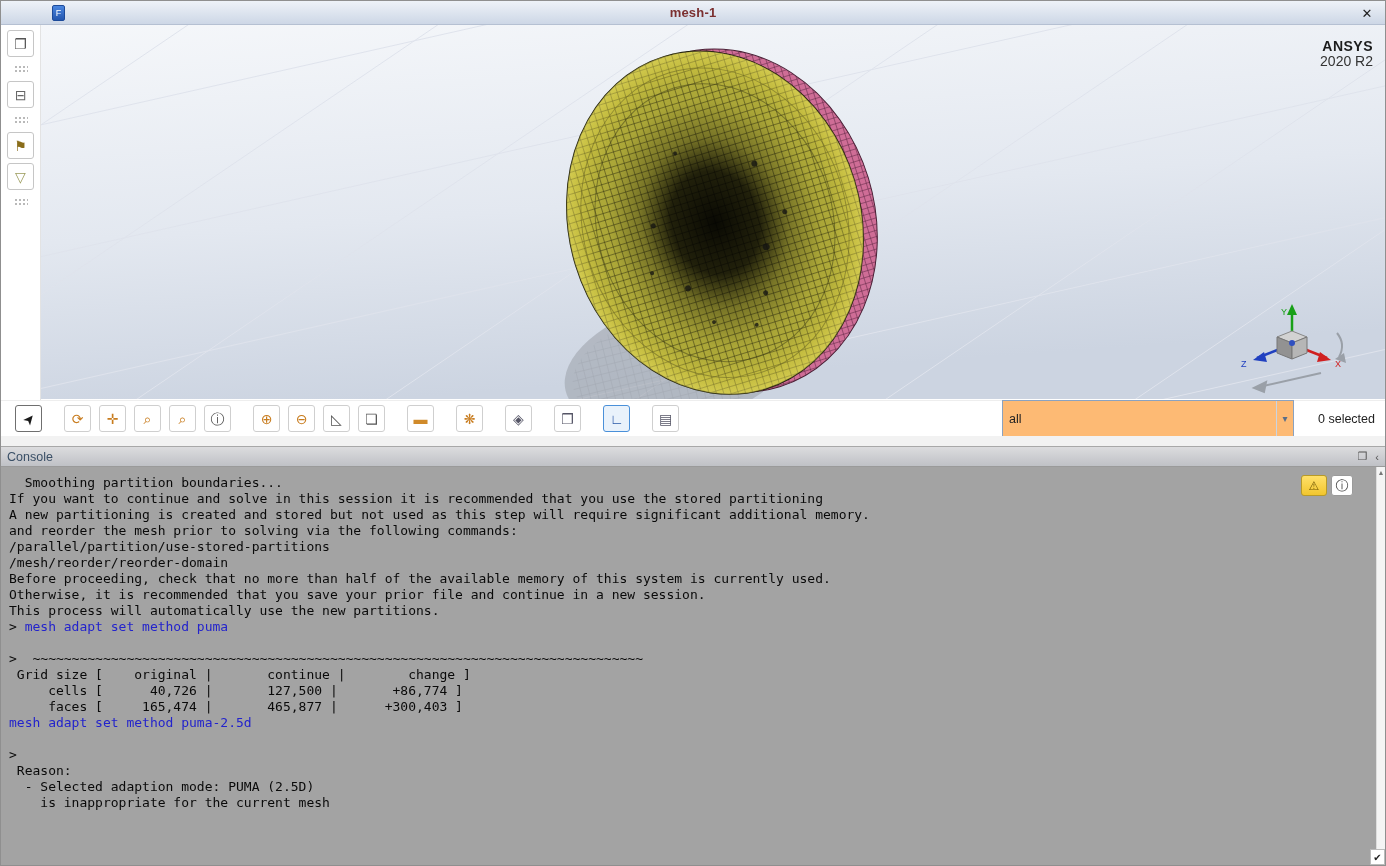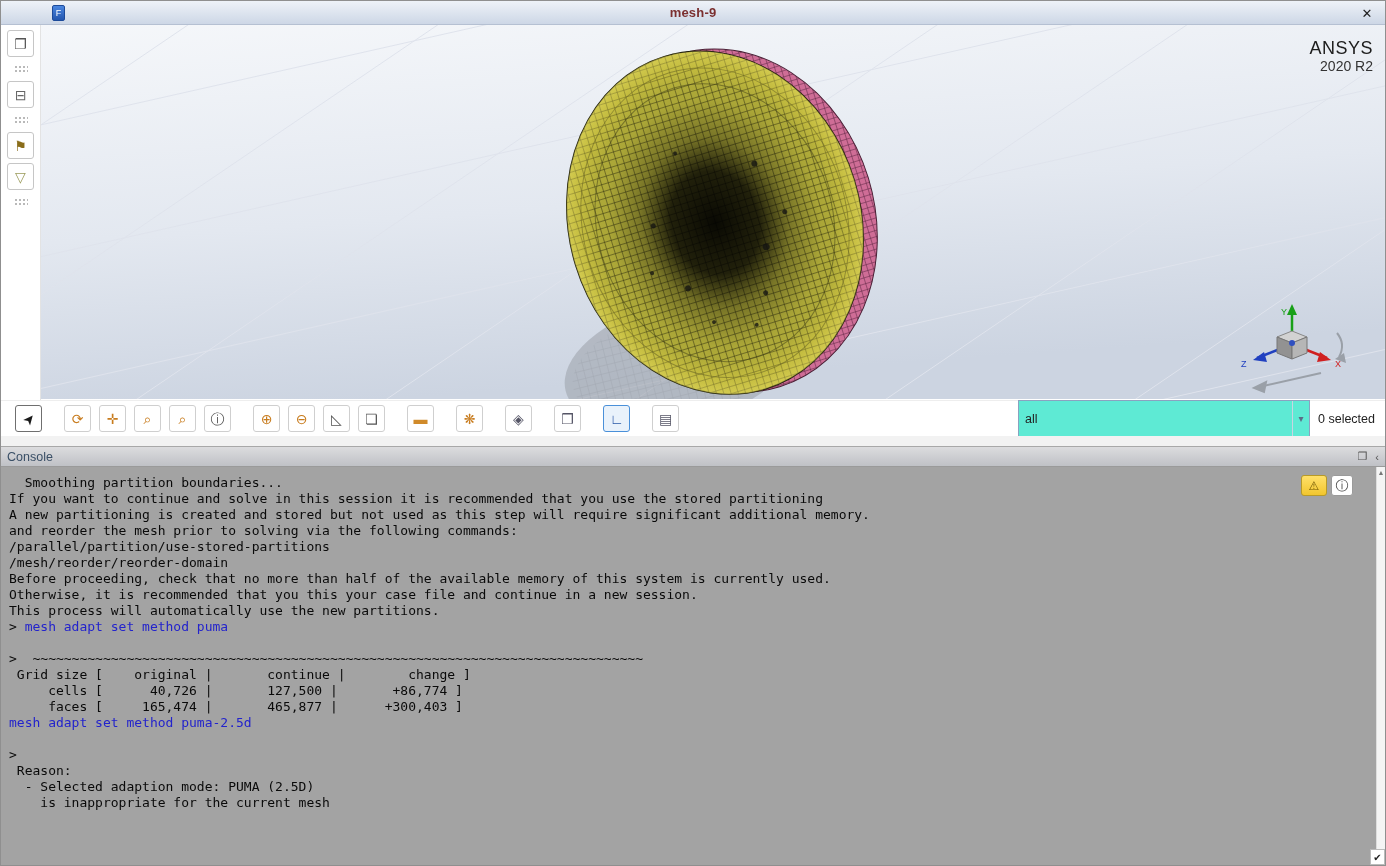--- a/index.html
+++ b/index.html
@@ -18,32 +18,32 @@
   .left-toolbar{width:40px;background:#fff;border-right:1px solid #e3e3e3;display:flex;flex-direction:column;align-items:center;padding-top:3px}
   .lt-btn{width:27px;height:27px;border:1px solid #c6c6c6;border-radius:3px;background:#fff;display:flex;align-items:center;justify-content:center;margin:2px 0;cursor:default}
   .lt-btn .glyph{font-size:14px;line-height:1}
   .dots{width:14px;height:8px;margin:6px 0;background:radial-gradient(circle,#b9b9b9 1px,transparent 1.2px);background-size:4px 4px}
 
   
   .viewport{flex:1;position:relative;overflow:hidden}
   .scene{position:absolute;inset:0;display:block}
   #gridlines line{stroke:#dfe3ec;stroke-width:1}
   .brand{position:absolute;top:14px;right:12px;text-align:right;line-height:1.1;user-select:none}
-  .brand-name{font-size:18px;font-weight:normal;color:#1c1c1c;letter-spacing:.5px}
+  .brand-name{font-size:14px;font-weight:bold;color:#1c1c1c;letter-spacing:.5px}
   .brand-ver{font-size:14px;color:#333}
   .triad{position:absolute;right:30px;bottom:2px;width:130px;height:95px}
 
   
   .toolbar{height:36px;flex:0 0 auto;background:#fff;display:flex;align-items:center;padding-left:14px;border-top:1px solid #eee}
   .tb-btn{width:27px;height:27px;border:1px solid #cfcfcf;border-radius:3px;background:#fff;display:flex;align-items:center;justify-content:center;margin-right:8px;cursor:default;flex:0 0 auto}
   .tb-btn .glyph{font-size:14px;line-height:1;display:inline-block}
   .tb-btn.gap{margin-left:14px}
   .tb-btn.framed{border-color:#6f6f6f}
   .tb-btn.active{border-color:#4a90d9;background:#e9f2fb}
-  .dropdown{margin-left:auto;width:292px;height:37px;border:1px solid #8aa2c0;background:#5eead4;display:flex;align-items:center;margin-right:8px}
+  .dropdown{margin-left:auto;width:292px;height:37px;border:1px solid #8aa2c0;background:#fdba74;display:flex;align-items:center;margin-right:24px}
   .dd-value{flex:1;font-size:12.5px;color:#222;padding-left:6px}
   .dd-caret{width:17px;height:100%;border-left:1px solid #c9d4e2;display:flex;align-items:center;justify-content:center;color:#5a6e88;font-size:10px}
   .sel-count{font-size:12.5px;color:#222;margin-right:10px;white-space:nowrap}
 
   .splitter{height:10px;flex:0 0 auto;background:#f2f2f2}
 
   
   .console-header{height:21px;flex:0 0 auto;background:linear-gradient(#dcdcde,#bfc1c6);border-top:1px solid #a8a8a8;border-bottom:1px solid #9a9a9a;display:flex;align-items:center;padding:0 6px}
   .console-title{font-size:12.5px;color:#3a4f66}
   .ch-icons{margin-left:auto;display:flex;align-items:center;gap:8px;color:#555;font-size:11px}
@@ -58,21 +58,21 @@
   .vscroll .arrow{font-size:7px;color:#777;margin-top:2px}
   .autoscroll{position:absolute;right:0;bottom:0;width:15px;height:16px;border:1px solid #bbb;background:#fff;display:flex;align-items:center;justify-content:center;font-size:10px;color:#222}
 </style>
 </head>
 <body>
 
 <div class="window">
 
   <div class="titlebar">
     <div class="title-icon">F</div>
-    <div class="title">mesh-9</div>
+    <div class="title">mesh-1</div>
     <div class="close-btn">✕</div>
   </div>
 
   <div class="main">
     <div class="left-toolbar">
 
         <div class="lt-btn">
           <span class="glyph" style="color: rgb(85, 85, 85);">❐</span>
         </div>
         <div class="dots"></div>
@@ -295,21 +295,21 @@
         <div class="cline"><span class="pfx"></span><span class="txt">A new partitioning is created and stored but not used as this step will require significant additional memory.</span></div>
 
         <div class="cline"><span class="pfx"></span><span class="txt">and reorder the mesh prior to solving via the following commands:</span></div>
 
         <div class="cline"><span class="pfx"></span><span class="txt">/parallel/partition/use-stored-partitions</span></div>
 
         <div class="cline"><span class="pfx"></span><span class="txt">/mesh/reorder/reorder-domain</span></div>
 
         <div class="cline"><span class="pfx"></span><span class="txt">Before proceeding, check that no more than half of the available memory of this system is currently used.</span></div>
 
-        <div class="cline"><span class="pfx"></span><span class="txt">Otherwise, it is recommended that you this your case file and continue in a new session.</span></div>
+        <div class="cline"><span class="pfx"></span><span class="txt">Otherwise, it is recommended that you save your prior file and continue in a new session.</span></div>
 
         <div class="cline"><span class="pfx"></span><span class="txt">This process will automatically use the new partitions.</span></div>
 
 
         <div class="cline cmd"><span class="pfx">&gt; </span><span class="txt">mesh adapt set method puma</span></div>
 
         <div class="cline"><span class="pfx"></span><span class="txt"></span></div>
 
         <div class="cline"><span class="pfx"></span><span class="txt">&gt;  ~~~~~~~~~~~~~~~~~~~~~~~~~~~~~~~~~~~~~~~~~~~~~~~~~~~~~~~~~~~~~~~~~~~~~~~~~~~~~~</span></div>
 

